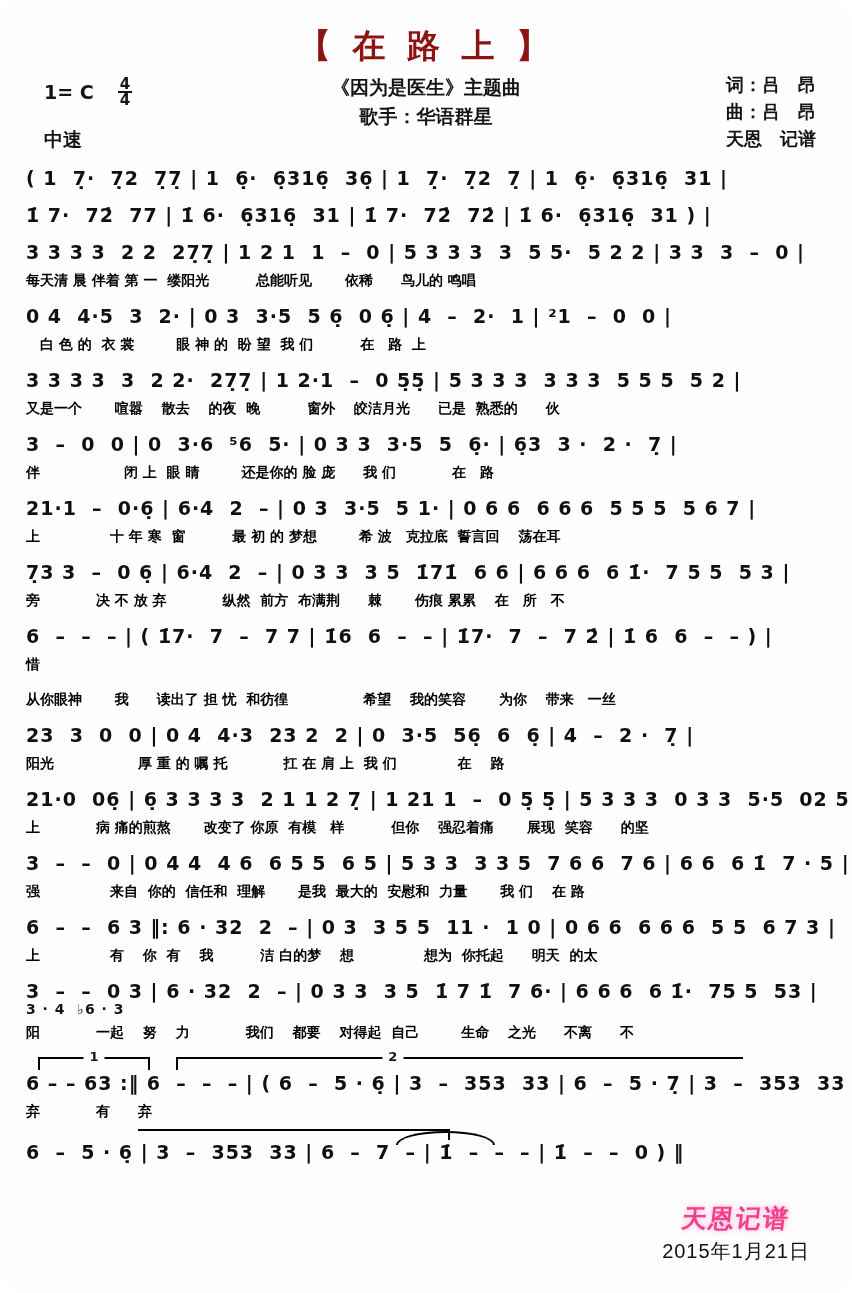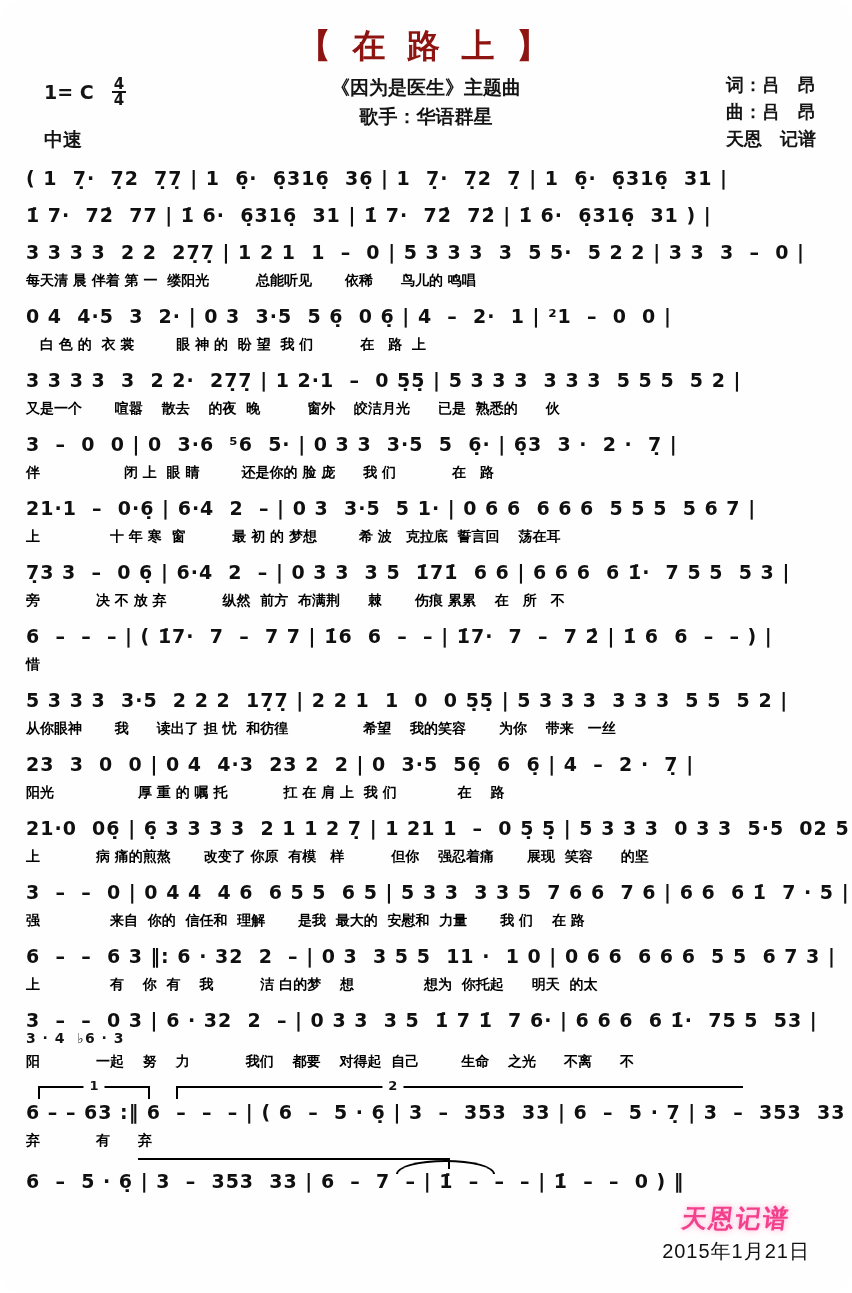--- a/index.html
+++ b/index.html
@@ -14,21 +14,21 @@
   }
   .title {
     padding-top:24px;
     text-align:center;
     font-size:33px;
     font-weight:bold;
     letter-spacing:5px;
     color:var(--title-color, #8e1412);
   }
   .header { position:relative; height:88px; margin:2px 30px 0 30px; font-weight:bold; }
-  .key { position:absolute; left:14px; top:6px; font-size:19px; display:flex; align-items:center; gap:18px; }
+  .key { position:absolute; left:14px; top:6px; font-size:19px; display:flex; align-items:center; gap:24px; }
   .frac { display:inline-flex; flex-direction:column; align-items:center; font-size:15px; line-height:14px; }
   .frac .num { border-bottom:2px solid #141414; padding:0 2px; }
   .tempo { position:absolute; left:14px; top:56px; font-size:19px; }
   .center-info { position:absolute; left:0; right:0; top:2px; text-align:center; font-size:19px; line-height:29px; }
   .right-info { position:absolute; right:6px; top:0; text-align:right; font-size:18px; line-height:27px; }
 
   .systems { margin:6px 22px 16px 26px; }
   .system { position:relative; margin-bottom:11px; }
   .notes {
     font-size:19px; font-weight:bold; letter-spacing:1px;
@@ -138,21 +138,20 @@
       <div class="notes">7̣3 3  –  0 6̣ | 6·4  2  – | 0 3 3  3 5  1̇71̇  6 6 | 6 6 6  6 1̇·  7 5 5  5 3 |</div>
       <div class="lyrics">旁　　　　决 不 放 弃　　　　纵然  前方  布满荆　　棘　　 伤痕 累累　 在　所　不</div>
     </div>
 
     <div class="system">
       <div class="notes">6  –  –  – | ( 1̇7·  7  –  7 7 | 1̇6  6  –  – | 1̇7·  7  –  7 2̇ | 1̇ 6  6  –  – ) |</div>
       <div class="lyrics">惜</div>
     </div>
 
     <div class="system">
-      <div class="notes">5 3 3 3  3·5  2 2 2  17̣7̣ | 2 2 1  1  0  0 5̣5̣ | 5 3 3 3  3 3 3  5 5  5 2 |</div>
       <div class="lyrics">从你眼神　　 我　　读出了 担 忧  和彷徨　　　　　 希望　 我的笑容　　 为你　 带来　一丝</div>
     </div>
 
     <div class="system">
       <div class="notes">23  3  0  0 | 0 4  4·3  23 2  2 | 0  3·5  56̣  6  6̣ | 4  –  2 ·  7̣ |</div>
       <div class="lyrics">阳光　　　　　　厚 重 的 嘱 托　　　　扛 在 肩 上  我 们　　　　 在　 路</div>
     </div>
 
     <div class="system">
       <div class="notes">21·0  06̣ | 6̣ 3 3 3 3  2 1 1 2 7̣ | 1 21 1  –  0 5̣ 5̣ | 5 3 3 3  0 3 3  5·5  02 5 |</div>

